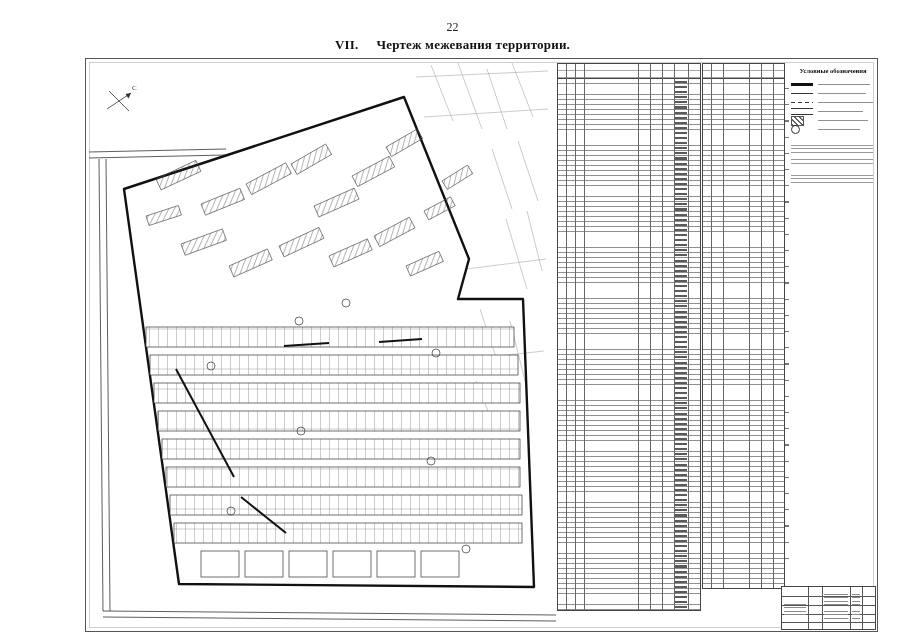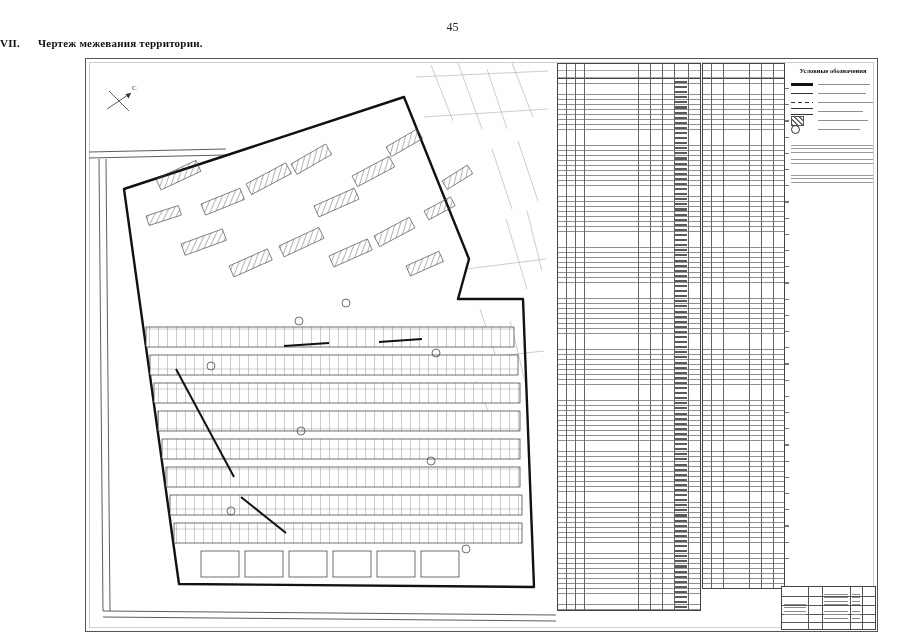--- a/index.html
+++ b/index.html
@@ -6,22 +6,22 @@
   .page {
     position:relative; width:905px; height:640px; background:#ffffff;
     font-family:"Liberation Serif", serif; overflow:hidden;
     margin:0 auto; box-shadow:0 0 4px rgba(0,0,0,.25);
   }
   .page-number {
     position:absolute; top:20px; left:0; right:0; text-align:center;
     font-size:12px; color:#222;
   }
   .heading {
-    position:absolute; top:37px; left:0; right:0; 
-    font-weight:bold; font-size:11px; color:#111; letter-spacing:.2px;
+    position:absolute; top:37px; left:0; right:0; text-align:center;
+    font-weight:bold; font-size:13px; color:#111; letter-spacing:.2px;
   }
   .heading .numeral { margin-right:18px; }
 
   .sheet {
     position:absolute; left:85px; top:58px; width:791px; height:572px;
     border:1px solid #555; background:#fff;
   }
   .sheet-frame {
     position:absolute; left:3px; top:3px; right:3px; bottom:3px;
     border:1px solid #cfcfcf; pointer-events:none;
@@ -80,21 +80,21 @@
   .micro {
     background-image: repeating-linear-gradient(to bottom,
       rgba(0,0,0,0) 0px, rgba(0,0,0,0) 2.6px, #8c8c8c 2.6px, #8c8c8c 3.4px);
   }
 </style>
 </head>
 <body>
 
 <div class="page">
 
-  <div class="page-number">45</div>
+  <div class="page-number">22</div>
 
   <div class="heading">
     <span class="numeral">VII.</span><span>Чертеж межевания территории.</span>
   </div>
 
   <div class="sheet">
     <div class="sheet-frame"></div>
 
     <svg class="map-svg" width="791" height="572" viewBox="0 0 791 572">
       <defs>

